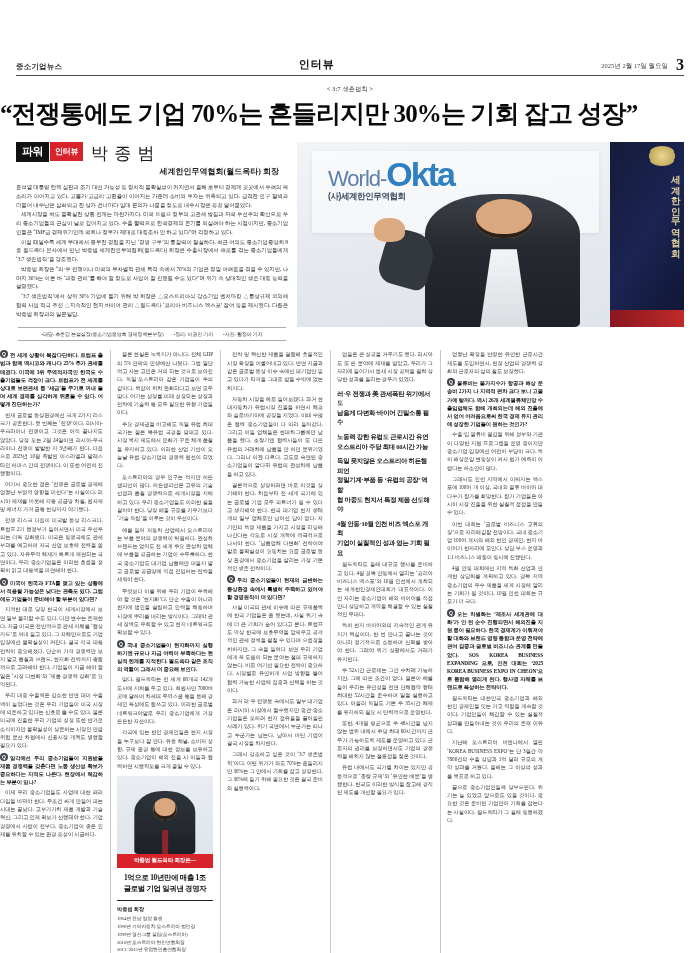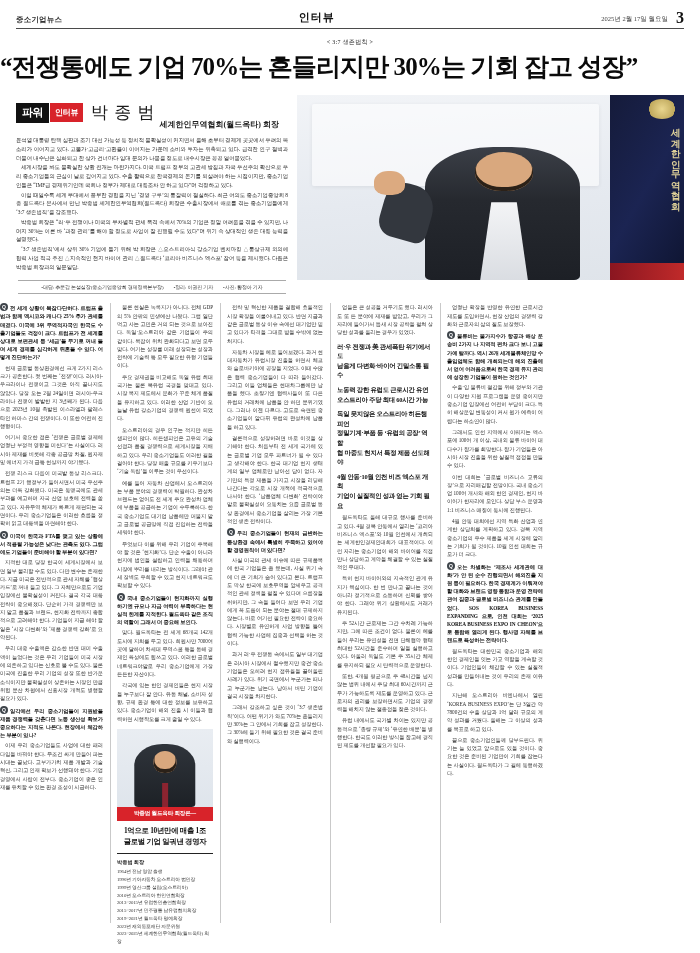--- a/index.html
+++ b/index.html
@@ -10,20 +10,21 @@
     color:#1a1a1a;
     position:relative;
     overflow:hidden;
   }
   .page { width:700px; height:953px; padding:0; position:relative; }
 
   
   .masthead {
     display:flex; align-items:flex-end; justify-content:space-between;
     padding:10px 16px 3px 16px;
+    margin-top:47px;
   }
   .mh-left { font-size:7.5px; letter-spacing:0.2px; color:#333; font-weight:700; }
   .mh-center { font-size:11px; font-weight:700; letter-spacing:1px; color:#111; margin-left:-30px;}
   .mh-right { display:flex; align-items:flex-end; gap:8px; }
   .mh-date { font-size:6.5px; color:#444; padding-bottom:1px; }
   .mh-page { font-size:16px; font-weight:700; line-height:0.9; color:#111; }
   .mh-rule { border-top:1.2px solid #4a4a4a; margin:0 16px; }
 
   
   .kicker {
@@ -33,21 +34,21 @@
   .headline {
     text-align:left; font-size:25px; font-weight:700; letter-spacing:-0.9px;
     margin-top:3px; color:#0a0a0a; white-space:nowrap;
   }
 
   
   .topblock { display:flex; margin-top:12px; padding:0 16px; gap:9px; }
   .lead-col { width:272px; }
   .photo-col { flex:1; }
 
-  .byline { display:flex; align-items:center; gap:0; margin-bottom:6px; }
+  .byline { display:flex; align-items:flex-start; gap:0; margin-bottom:6px; }
   .tag-power {
     background:#111; color:#fff; font-weight:700; font-size:11px;
     padding:2px 6px 3px; letter-spacing:-0.5px;
     font-family:"Liberation Sans", sans-serif;
   }
   .tag-interview {
     background:#d8232a; color:#fff; font-weight:700; font-size:8px;
     padding:4px 5px 4px; letter-spacing:-0.3px; margin-left:1px;
     font-family:"Liberation Sans", sans-serif;
   }
@@ -226,20 +227,24 @@
           <p class="lead-p">이럴 때일수록 세계 무대에서 풍부한 경험을 지닌 ‘경영 구루’의 통찰력이 절실하다. 최근 여의도 중소기업중앙회 8층 월드옥타 본사에서 만난 박종범 세계한인무역협회(월드옥타) 회장은 수출시장에서 애로를 겪는 중소기업들에게 ‘3:7 생존법칙’을 강조했다.</p>
           <p class="lead-p">박종범 회장은 “러·우 전쟁이나 미국의 무차별적 관세 폭격 속에서 70%의 기업은 정말 어려움을 겪을 수 있지만, 나머지 30%는 이른 바 ‘과정 관리’를 해야 할 정도로 사업이 잘 진행될 수도 있다”며 위기 속 상대적인 생존 대응 능력을 설명했다.</p>
           <p class="lead-p">‘3:7 생존법칙’에서 상위 30% 기업에 들기 위해 박 회장은 △오스트리아식 강소기업 벤치마킹 △통상규제 외의에 협력 사업 적극 추진 △지속적인 현지 바이어 관리 △월드옥타 ‘코리아 비즈니스 엑스포’ 참여 등을 제시했다. 다음은 박종범 회장과의 일문일답.</p>
         </div>
       <div class="credits" id="credits"><span>•대담: 추문갑 논설실장(중소기업중앙회 경제정책본부장)</span><span>•정리: 이권진 기자</span><span>•사진: 황정아 기자</span></div>
     </div>
 
     <div class="photo-col">
       <div class="photo">
         <div class="ph-wall"></div>
+        <div class="okta-logo">
+          <div><span class="okta-world">World-</span><span class="okta-okta">Okta</span></div>
+          <div class="okta-kr">(사)세계한인무역협회</div>
+        </div>
         <div class="ph-person"></div>
         <div class="ph-shirt"></div>
         <div class="ph-head"></div>
         <div class="ph-arm"></div>
         <div class="ph-hand"></div>
         <div class="ph-flag">
           <div class="ph-flag-emb"></div>
           <div class="ph-flag-text">세계한인무역협회</div>
           <div class="ph-flag-red"></div>
         </div>

